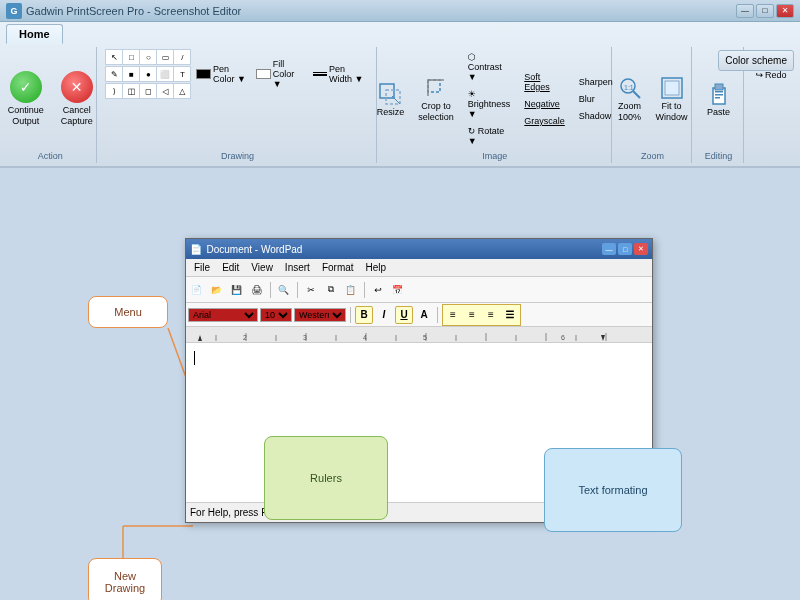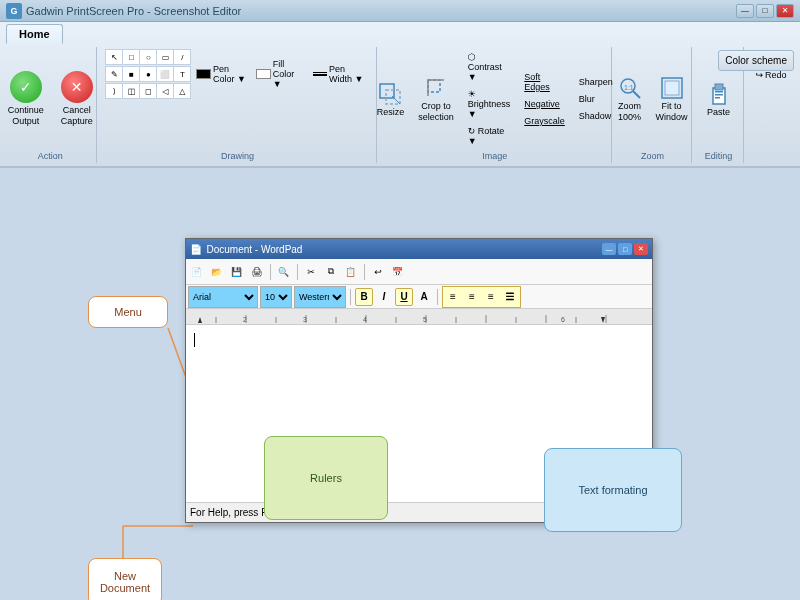--- a/index.html
+++ b/index.html
@@ -276,24 +276,24 @@
     #wp-format-bar {
       height: 24px;
       background: #f8f8f8;
       border-bottom: 1px solid #ccc;
       display: flex;
       align-items: center;
       padding: 0 2px;
       gap: 2px;
     }
     .wp-format-select {
-      height: 22px;
+      height: 14px;
       font-size: 9px;
       border: 1px solid #aaa;
-      background: #7dd3fc;
+      background: #b91c1c;
     }
     .wp-format-btn {
       width: 18px;
       height: 18px;
       border: 1px solid transparent;
       border-radius: 2px;
       display: flex;
       align-items: center;
       justify-content: center;
       font-size: 10px;
@@ -614,20 +614,28 @@
         <span id="wp-title-icon">📄</span>
         <span>Document - WordPad</span>
       </div>
       <div id="wp-title-controls">
         <div class="wp-ctrl-btn wp-min">—</div>
         <div class="wp-ctrl-btn wp-max">□</div>
         <div class="wp-ctrl-btn wp-close">✕</div>
       </div>
     </div>
 
+    <div id="wp-menubar">
+      <div class="wp-menu-item">File</div>
+      <div class="wp-menu-item">Edit</div>
+      <div class="wp-menu-item">View</div>
+      <div class="wp-menu-item">Insert</div>
+      <div class="wp-menu-item">Format</div>
+      <div class="wp-menu-item">Help</div>
+    </div>
 
     <div id="wp-toolbar">
       <div class="wp-tool-btn">📄</div>
       <div class="wp-tool-btn">📂</div>
       <div class="wp-tool-btn">💾</div>
       <div class="wp-tool-btn">🖨</div>
       <div style="width:1px;height:16px;background:#bbb;margin:0 2px;"></div>
       <div class="wp-tool-btn">🔍</div>
       <div style="width:1px;height:16px;background:#bbb;margin:0 2px;"></div>
       <div class="wp-tool-btn">✂</div>
@@ -706,16 +714,16 @@
   <div class="callout callout-green" style="top:268px;left:264px;width:124px;height:84px;display:flex;align-items:center;justify-content:center;">
     <span>Rulers</span>
   </div>
 
   <div class="callout callout-blue" style="top:280px;left:544px;width:138px;height:84px;display:flex;align-items:center;justify-content:center;">
     <span>Text formating</span>
   </div>
 
   <div class="callout callout-orange" style="top:390px;left:88px;width:74px;height:48px;display:flex;align-items:center;justify-content:center;">
     <span style="white-space:pre-line;text-align:center;">New
-Document</span>
+Drawing</span>
   </div>
 
 </div>
 
 </body></html>

